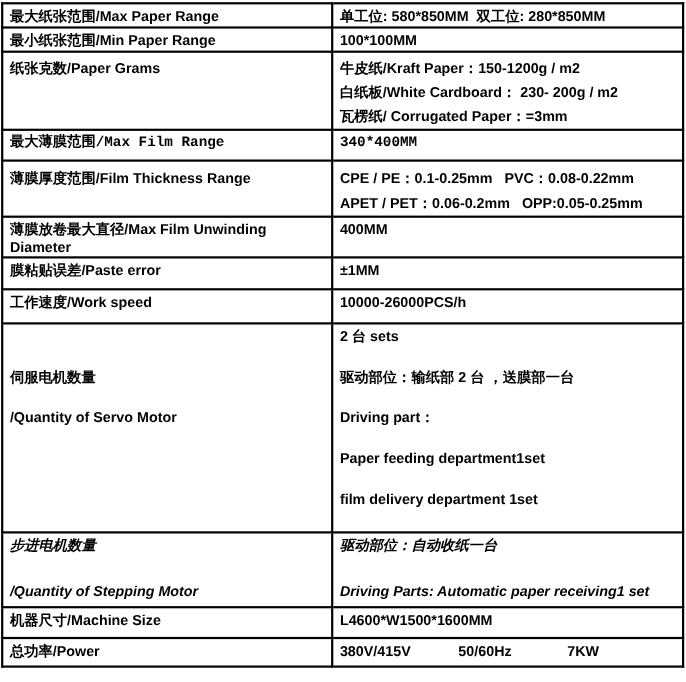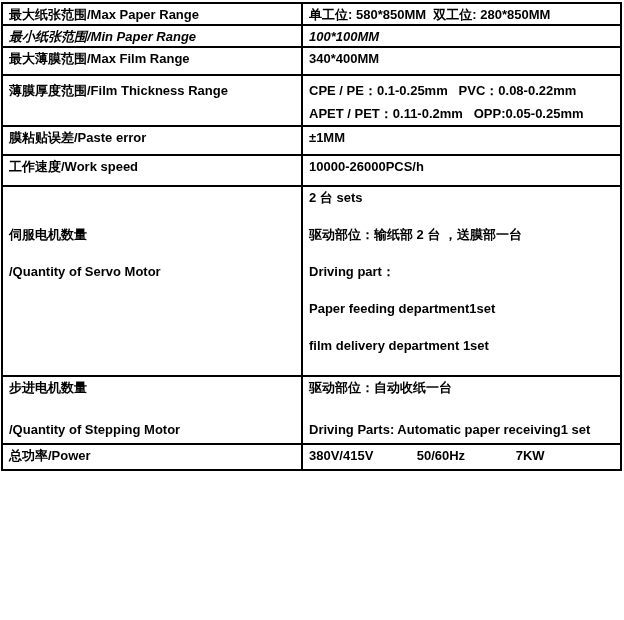--- a/index.html
+++ b/index.html
@@ -29,38 +29,38 @@
   td.c2 { }
   .ln {
     font-size: 13px;
     line-height: 16px;
     white-space: pre-wrap;
   }
   .ln:empty::before { content: "\00a0"; }
 
   
   tr.r1  td { height: 17px; }
-  tr.r2  td { height: 17px; font-style: italic; }
+  tr.r2  td { height: 17px; }
   tr.r3  td { height: 62px; }
-  tr.r4  td { height: 23px; }
+  tr.r4  td { height: 23px; font-family: Liberation Mono, monospace; }
   tr.r5  td { height: 23px; }
   tr.r6  td { height: 41px; margin-left: 29px; }
   tr.r7  td { height: 30px; }
   tr.r8  td { height: 24px; }
   tr.r9  td { height: 26px; }
   tr.r10 td { height: 164px; margin-top: 48px; }
   tr.r11 td { height: 56px; }
   tr.r12 td { height: 23px; }
   tr.r13 td { height: 21px; }
 
   
   tr.r3  .ln { line-height: 22px; }
   tr.r6  .ln { line-height: 23px; }
   tr.r10 .ln { margin-bottom: 21px; }
-  tr.r11 .ln { margin-bottom: 5px; }
+  tr.r11 .ln { margin-bottom: 5px; font-style: italic; }
 </style>
 </head>
 <body>
 
 <table class="spec">
   <tbody>
     <tr class="r1">
       <td class="c1">
         <div class="ln">最大纸张范围/Max Paper Range</div>
       </td>
@@ -69,35 +69,54 @@
       </td>
     </tr>
     <tr class="r2">
       <td class="c1">
         <div class="ln">最小纸张范围/Min Paper Range</div>
       </td>
       <td class="c2">
         <div class="ln">100*100MM</div>
       </td>
     </tr>
+    <tr class="r3">
+      <td class="c1">
+        <div class="ln">纸张克数/Paper Grams</div>
+      </td>
+      <td class="c2">
+        <div class="ln">牛皮纸/Kraft Paper：150-1200g / m2</div>
+        <div class="ln">白纸板/White Cardboard： 230- 200g / m2</div>
+        <div class="ln">瓦楞纸/ Corrugated Paper：=3mm</div>
+      </td>
+    </tr>
     <tr class="r4">
       <td class="c1">
         <div class="ln">最大薄膜范围/Max Film Range</div>
       </td>
       <td class="c2">
         <div class="ln">340*400MM</div>
       </td>
     </tr>
     <tr class="r6">
       <td class="c1">
         <div class="ln">薄膜厚度范围/Film Thickness Range</div>
       </td>
       <td class="c2">
         <div class="ln">CPE / PE：0.1-0.25mm   PVC：0.08-0.22mm</div>
-        <div class="ln">APET / PET：0.11-0.2mm   OPP:0.05-0.25mm</div>
+        <div class="ln">APET / PET：0.06-0.2mm   OPP:0.05-0.25mm</div>
+      </td>
+    </tr>
+    <tr class="r7">
+      <td class="c1">
+        <div class="ln">薄膜放卷最大直径/Max Film Unwinding</div>
+        <div class="ln">Diameter</div>
+      </td>
+      <td class="c2">
+        <div class="ln">400MM</div>
       </td>
     </tr>
     <tr class="r8">
       <td class="c1">
         <div class="ln">膜粘贴误差/Paste error</div>
       </td>
       <td class="c2">
         <div class="ln">±1MM</div>
       </td>
     </tr>
@@ -128,20 +147,28 @@
         <div class="ln">步进电机数量</div>
         <div class="ln"></div>
         <div class="ln">/Quantity of Stepping Motor</div>
       </td>
       <td class="c2">
         <div class="ln">驱动部位：自动收纸一台</div>
         <div class="ln"></div>
         <div class="ln">Driving Parts: Automatic paper receiving1 set</div>
       </td>
     </tr>
+    <tr class="r12">
+      <td class="c1">
+        <div class="ln">机器尺寸/Machine Size</div>
+      </td>
+      <td class="c2">
+        <div class="ln">L4600*W1500*1600MM</div>
+      </td>
+    </tr>
     <tr class="r13">
       <td class="c1">
         <div class="ln">总功率/Power</div>
       </td>
       <td class="c2">
         <div class="ln">380V/415V            50/60Hz              7KW</div>
       </td>
     </tr>
 
   </tbody>

